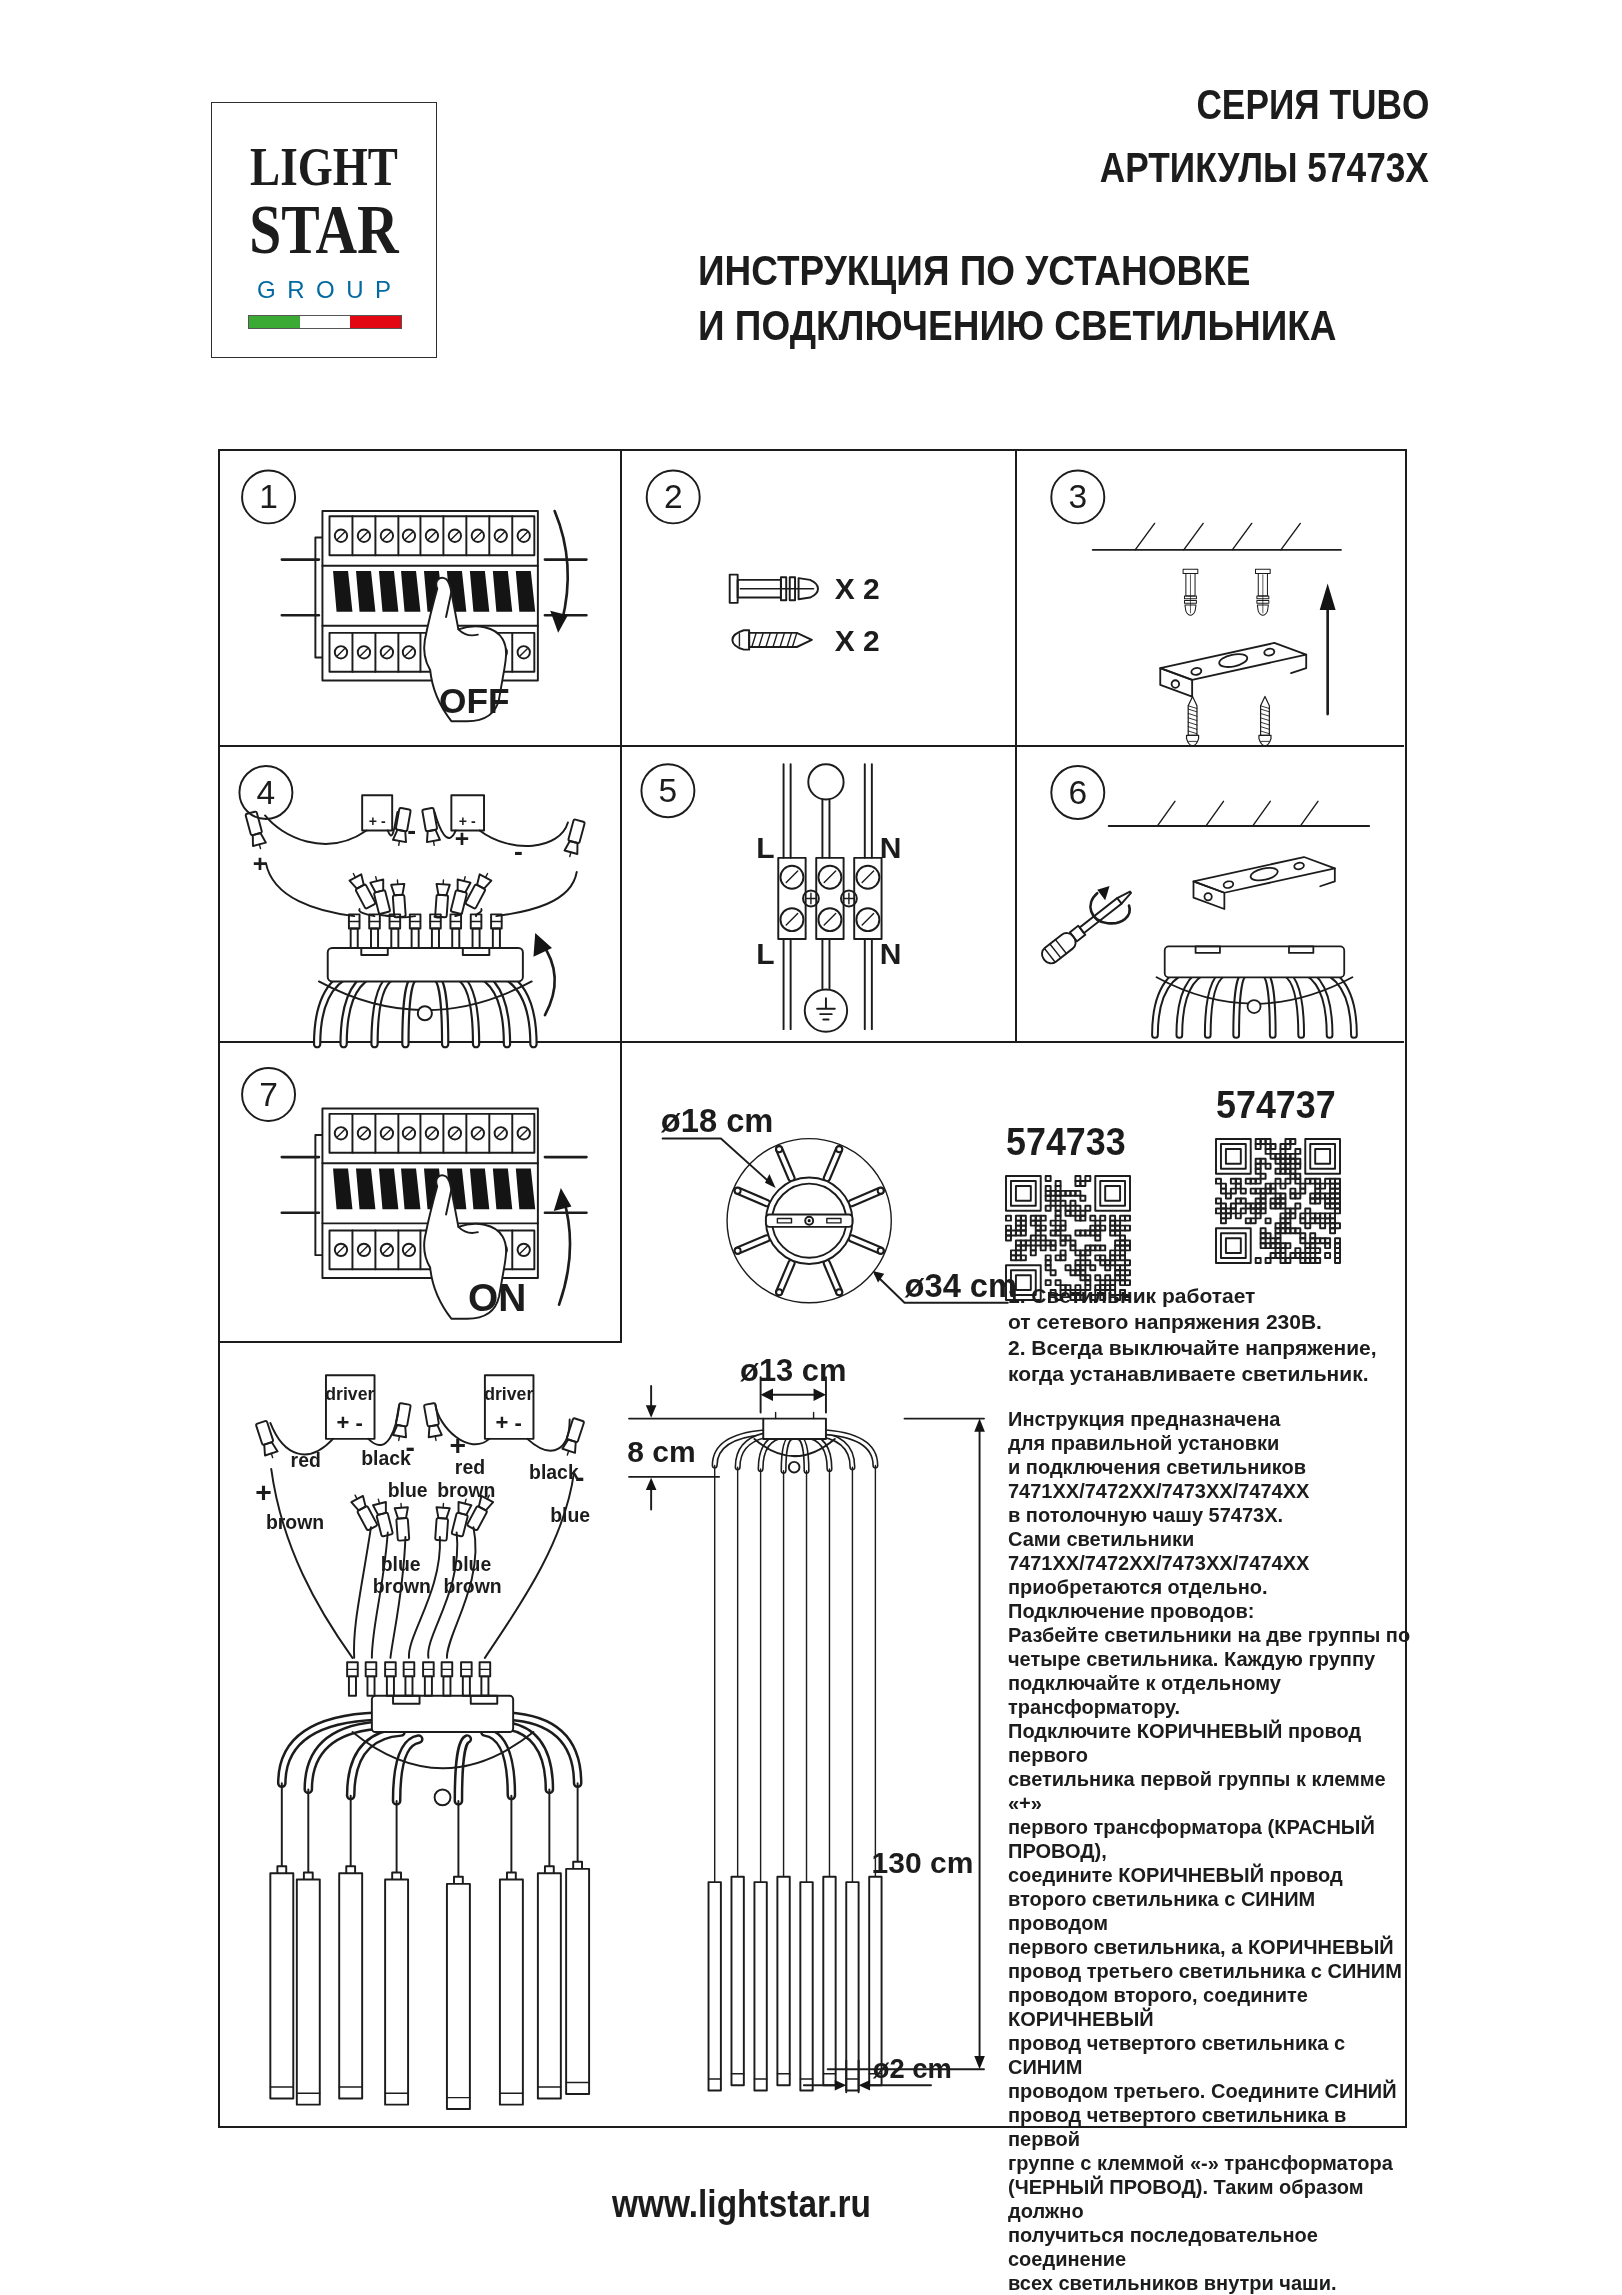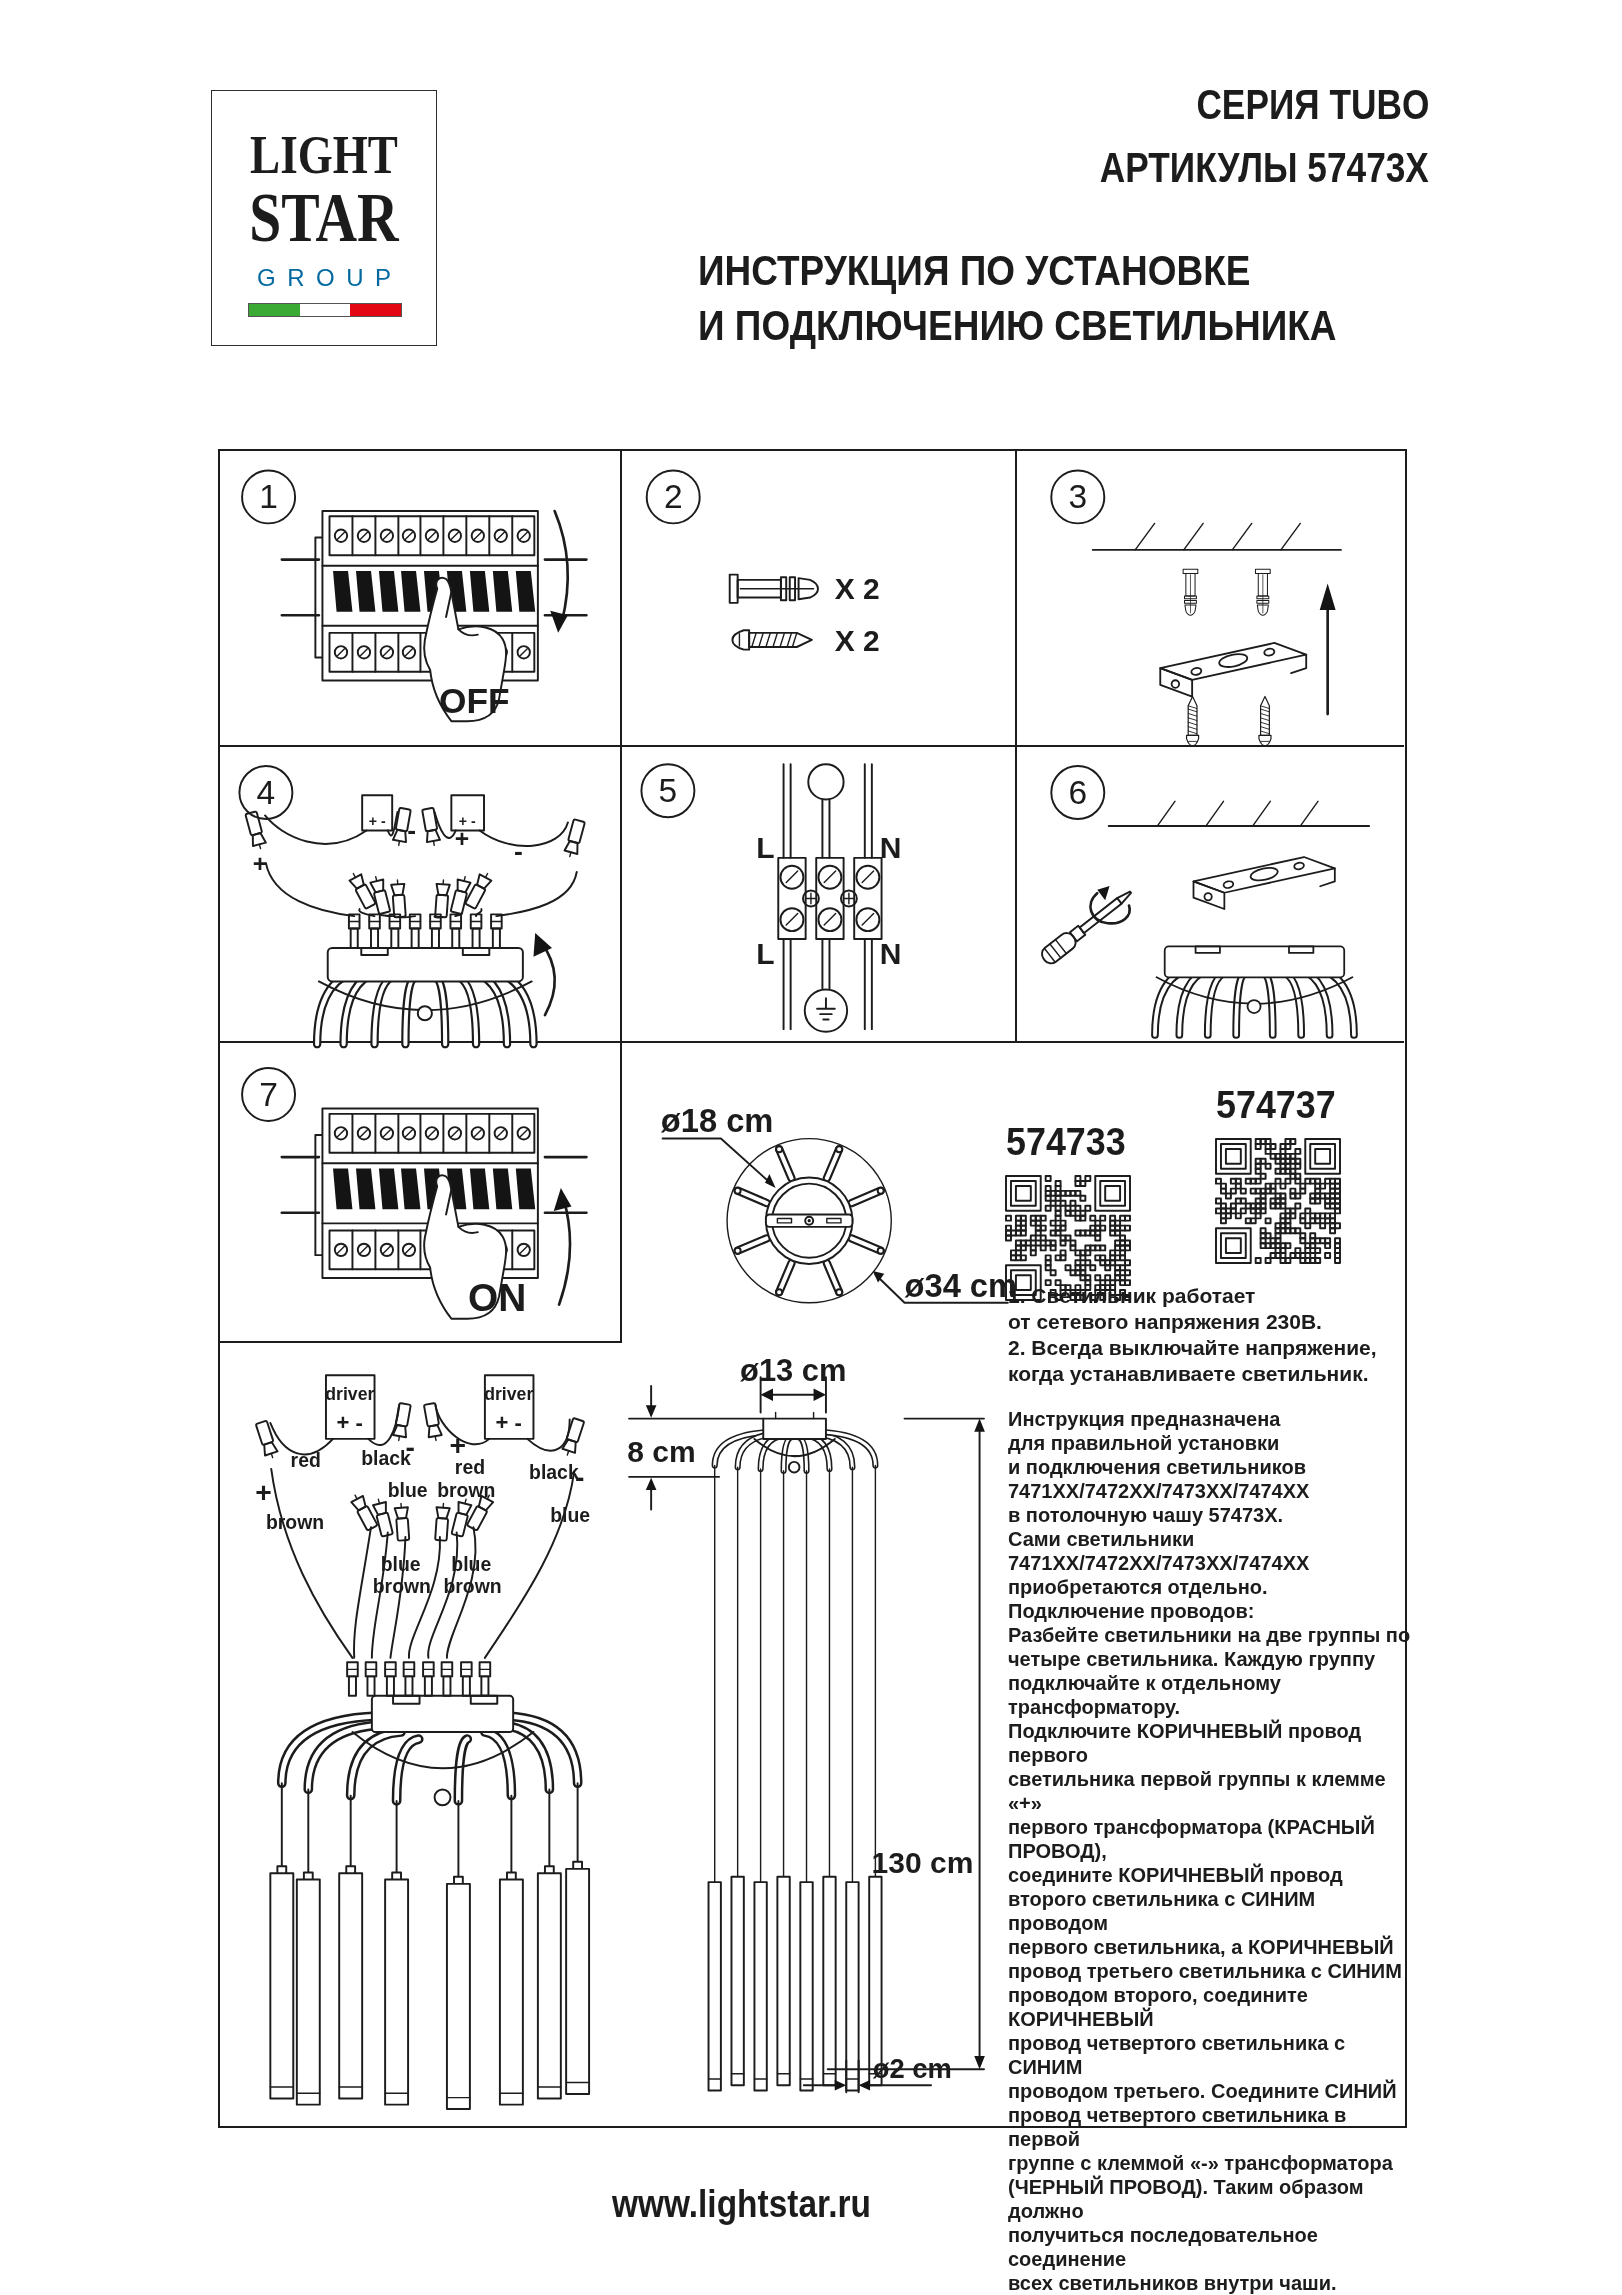--- a/index.html
+++ b/index.html
@@ -1,21 +1,21 @@
 <!DOCTYPE html>
 <html style="font-size:14px"><head>
 <meta charset="utf-8">
 <style>
   html,body{margin:0;padding:0;background:#e8e8e8}
   .page{position:relative;width:1623px;height:2295px;background:#ffffff;margin:0 auto;
         font-family:"Liberation Sans",sans-serif;color:#1c1c1c;overflow:hidden}
   .abs{position:absolute}
 
   
-  .logo-box{left:211px;top:90px;width:226px;height:256px;border:1.8px solid #2e2e2e;box-sizing:border-box}
+  .logo-box{left:211px;top:102px;width:226px;height:256px;border:1.8px solid #2e2e2e;box-sizing:border-box}
   .logo-light{position:absolute;left:0;right:0;top:35px;text-align:center;
               font-family:"Liberation Serif",serif;font-weight:bold;font-size:49px;letter-spacing:0;
               transform:scale(.92,1.1)}
   .logo-star{position:absolute;left:0;right:0;top:90px;text-align:center;
              font-family:"Liberation Serif",serif;font-weight:bold;font-size:64px;
              transform:scale(.9,1.08)}
   .logo-group{position:absolute;left:0;right:0;top:173px;text-align:center;
               font-size:24px;letter-spacing:11.5px;text-indent:11.5px;color:#0369a1}
   .flag{position:absolute;left:36px;top:212px;width:152px;height:11.5px;border:0.9px solid #555;display:flex}
   .flag>div{flex:1}

